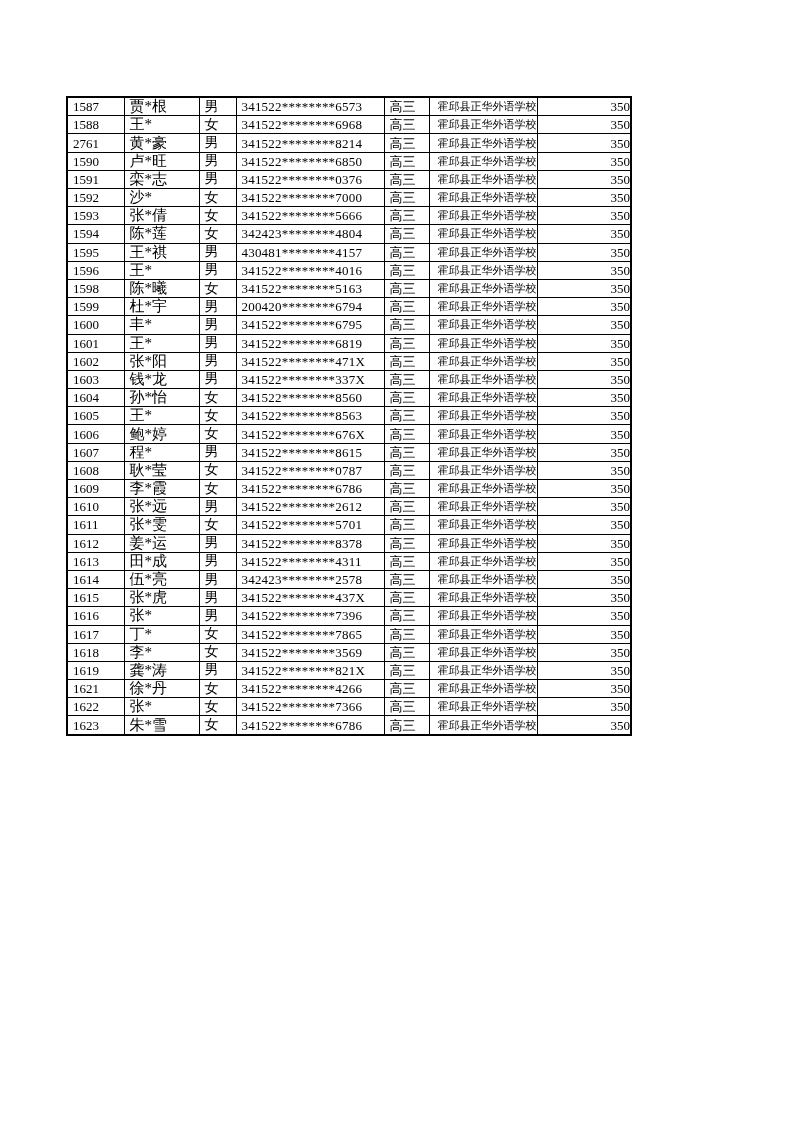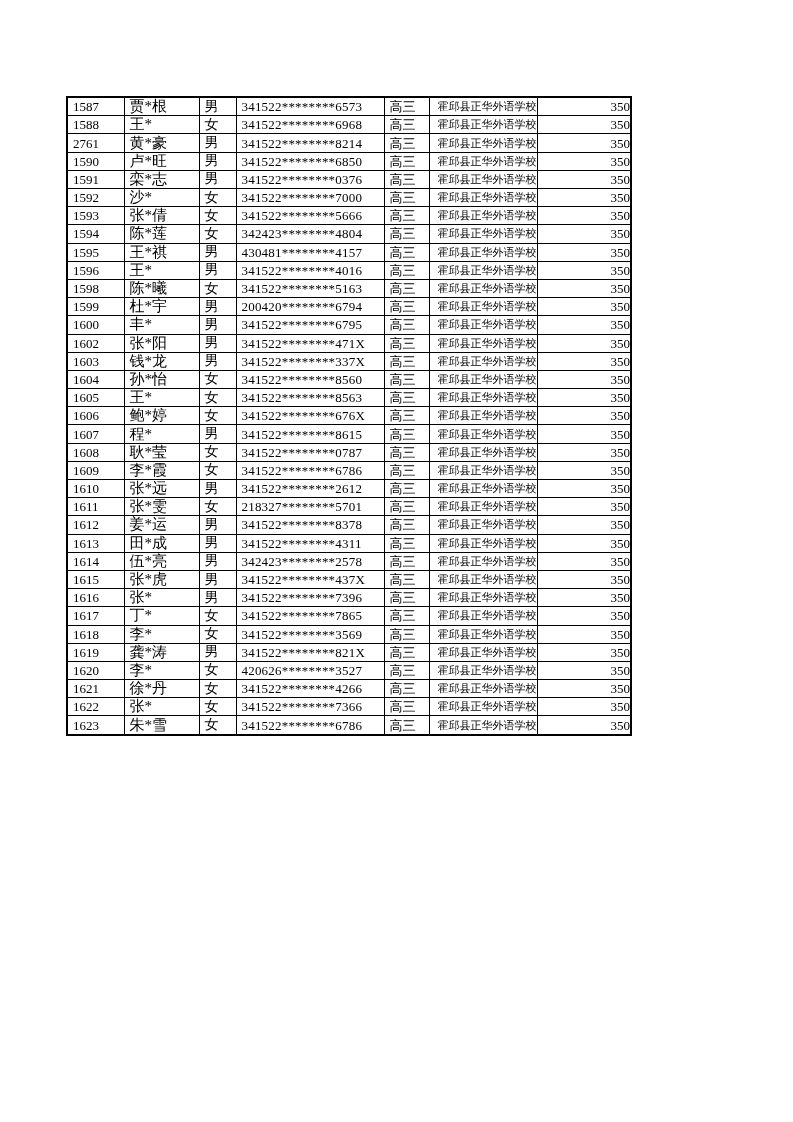--- a/index.html
+++ b/index.html
@@ -169,20 +169,29 @@
         <tr>
           <td class="c0">1600</td>
           <td class="c1">丰*</td>
           <td class="c2">男</td>
           <td class="c3">341522********6795</td>
           <td class="c4">高三</td>
           <td class="c5">霍邱县正华外语学校</td>
           <td class="c6">350</td>
         </tr>
         <tr>
+          <td class="c0">1601</td>
+          <td class="c1">王*</td>
+          <td class="c2">男</td>
+          <td class="c3">341522********6819</td>
+          <td class="c4">高三</td>
+          <td class="c5">霍邱县正华外语学校</td>
+          <td class="c6">350</td>
+        </tr>
+        <tr>
           <td class="c0">1602</td>
           <td class="c1">张*阳</td>
           <td class="c2">男</td>
           <td class="c3">341522********471X</td>
           <td class="c4">高三</td>
           <td class="c5">霍邱县正华外语学校</td>
           <td class="c6">350</td>
         </tr>
         <tr>
           <td class="c0">1603</td>
@@ -253,21 +262,21 @@
           <td class="c2">男</td>
           <td class="c3">341522********2612</td>
           <td class="c4">高三</td>
           <td class="c5">霍邱县正华外语学校</td>
           <td class="c6">350</td>
         </tr>
         <tr>
           <td class="c0">1611</td>
           <td class="c1">张*雯</td>
           <td class="c2">女</td>
-          <td class="c3">218327********5701</td>
+          <td class="c3">341522********5701</td>
           <td class="c4">高三</td>
           <td class="c5">霍邱县正华外语学校</td>
           <td class="c6">350</td>
         </tr>
         <tr>
           <td class="c0">1612</td>
           <td class="c1">姜*运</td>
           <td class="c2">男</td>
           <td class="c3">341522********8378</td>
           <td class="c4">高三</td>
@@ -326,29 +335,20 @@
           <td class="c3">341522********3569</td>
           <td class="c4">高三</td>
           <td class="c5">霍邱县正华外语学校</td>
           <td class="c6">350</td>
         </tr>
         <tr>
           <td class="c0">1619</td>
           <td class="c1">龚*涛</td>
           <td class="c2">男</td>
           <td class="c3">341522********821X</td>
-          <td class="c4">高三</td>
-          <td class="c5">霍邱县正华外语学校</td>
-          <td class="c6">350</td>
-        </tr>
-        <tr>
-          <td class="c0">1620</td>
-          <td class="c1">李*</td>
-          <td class="c2">女</td>
-          <td class="c3">420626********3527</td>
           <td class="c4">高三</td>
           <td class="c5">霍邱县正华外语学校</td>
           <td class="c6">350</td>
         </tr>
         <tr>
           <td class="c0">1621</td>
           <td class="c1">徐*丹</td>
           <td class="c2">女</td>
           <td class="c3">341522********4266</td>
           <td class="c4">高三</td>

